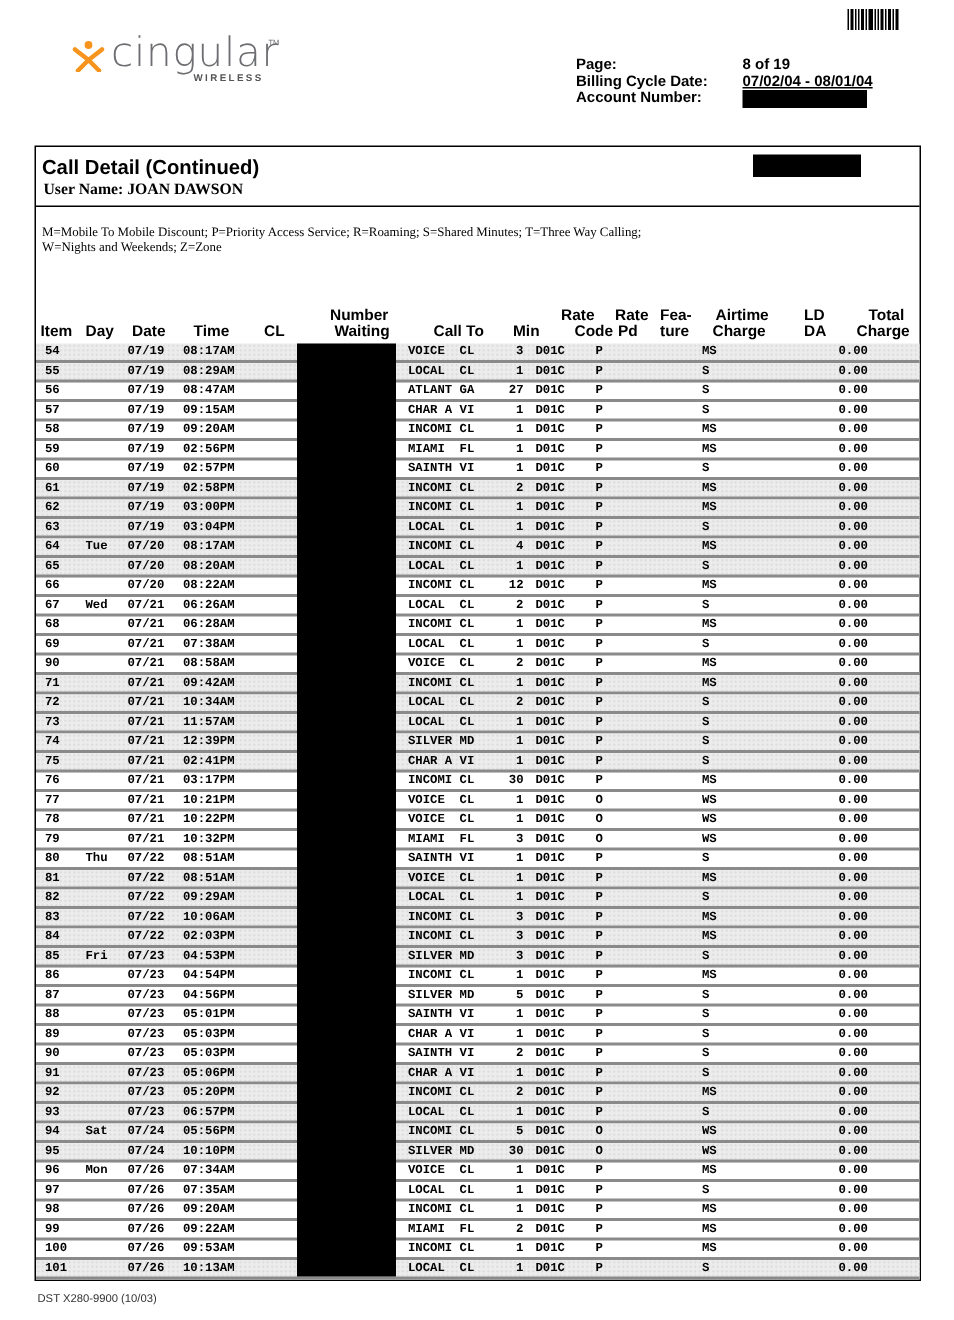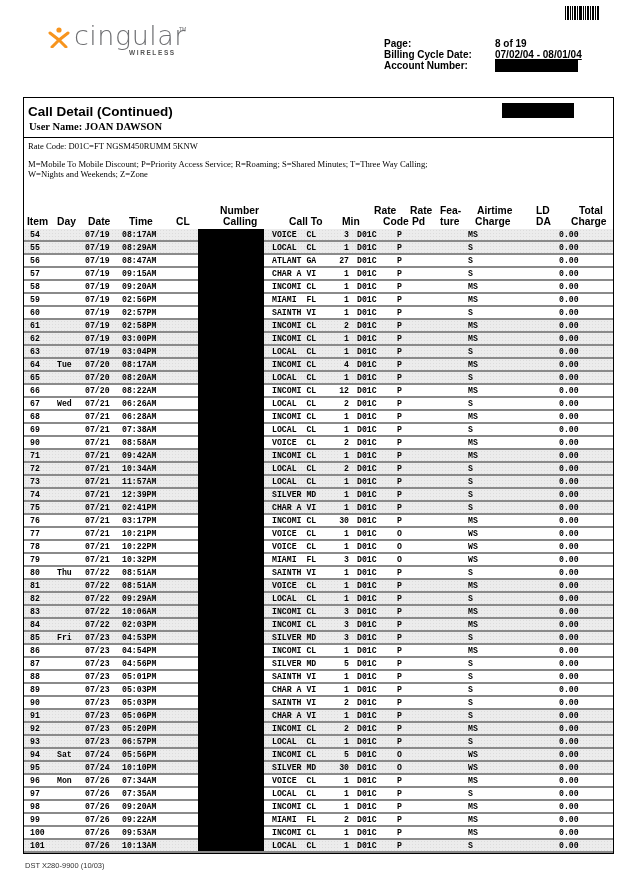--- a/index.html
+++ b/index.html
@@ -90,34 +90,33 @@
     </div>
 </div>
 
 <div class="box">
   <div class="head">
     <div class="title">Call Detail (Continued)</div>
     <div class="user">User Name: JOAN DAWSON</div>
     <div class="hredact"></div>
   </div>
   <div class="legend">
-    <p>Rate Code: D01C=FT NGSM450RUMM 5KNW</p>
     <div class="gap"></div>
     <p>M=Mobile To Mobile Discount; P=Priority Access Service; R=Roaming; S=Shared Minutes; T=Three Way Calling;</p>
     <p>W=Nights and Weekends; Z=Zone</p>
   </div>
 
   <div class="thead">
     <div style="left:3px;top:14px">Item</div>
     <div style="left:33px;top:14px">Day</div>
     <div style="left:64px;top:14px">Date</div>
     <div style="left:105px;top:14px">Time</div>
     <div style="left:152px;top:14px">CL</div>
     <div style="left:196px;top:3px">Number</div>
-    <div style="left:199px;top:14px">Calling</div>
+    <div style="left:199px;top:14px">Waiting</div>
     <div style="left:265px;top:14px">Call To</div>
     <div style="left:318px;top:14px">Min</div>
     <div style="left:350px;top:3px">Rate</div>
     <div style="left:359px;top:14px">Code</div>
     <div style="left:386px;top:3px">Rate</div>
     <div style="left:388px;top:14px">Pd</div>
     <div style="left:416px;top:3px">Fea-</div>
     <div style="left:416px;top:14px">ture</div>
     <div style="left:453px;top:3px">Airtime</div>
     <div style="left:451px;top:14px">Charge</div>

